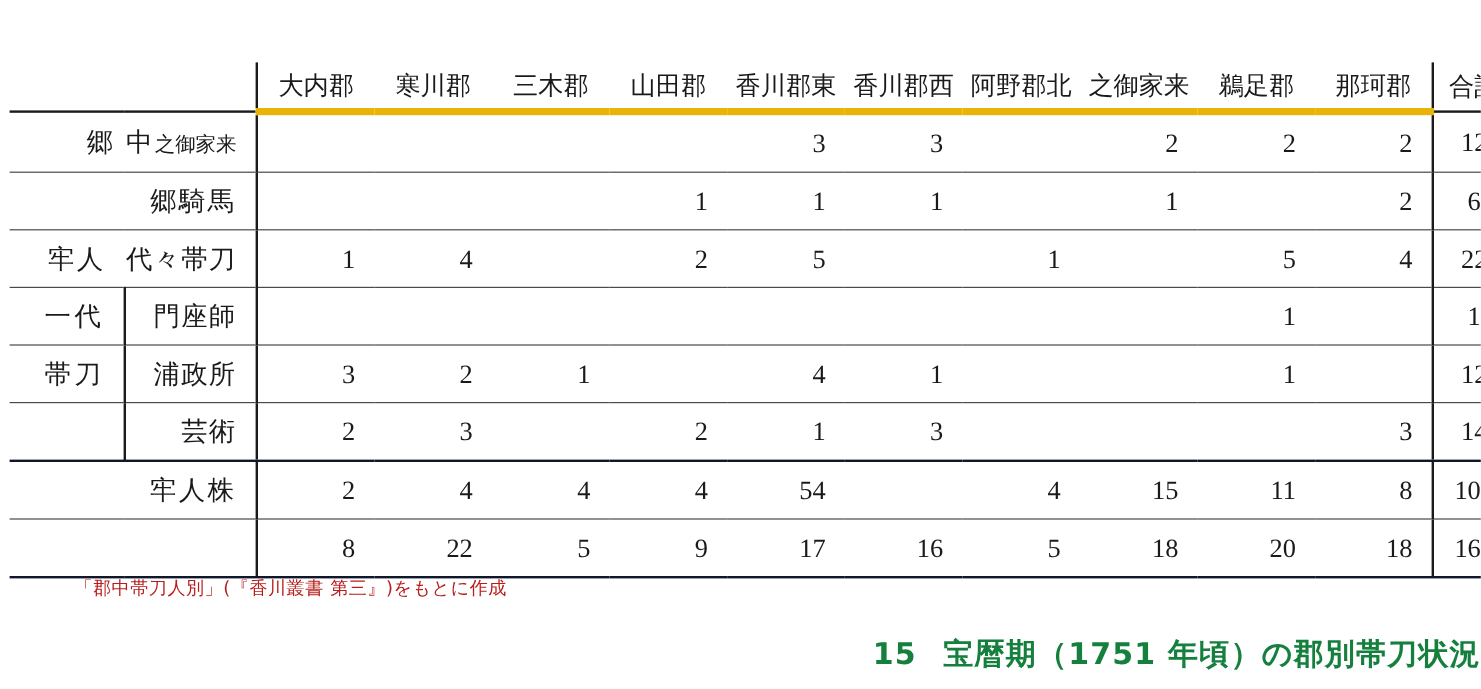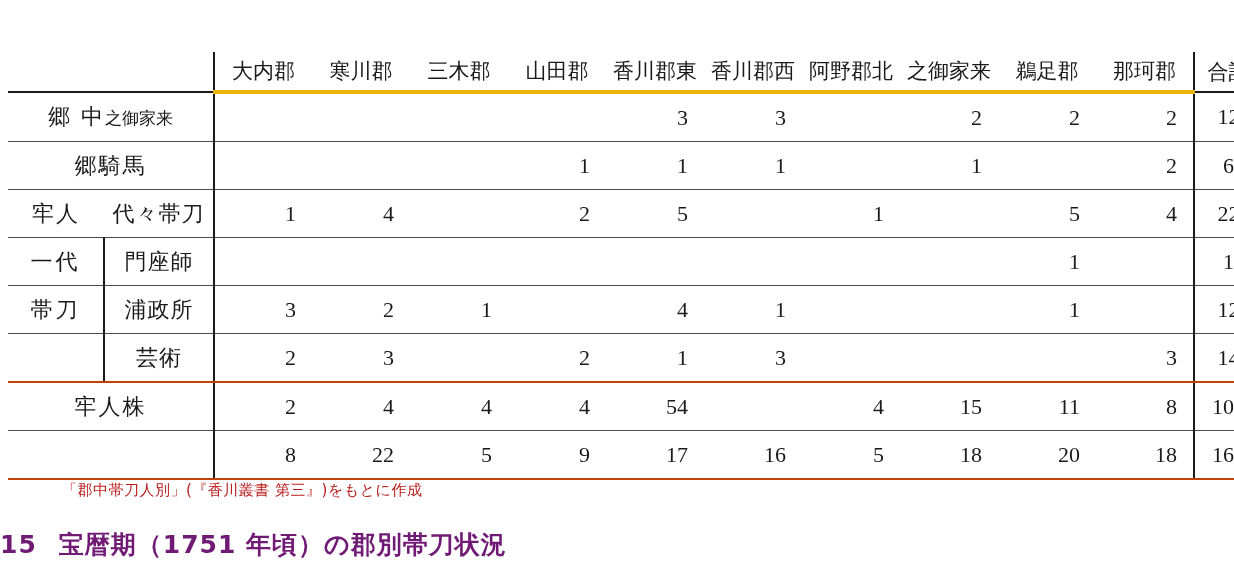--- a/index.html
+++ b/index.html
@@ -57,48 +57,48 @@
     height: 38px;
     text-align: center;
     font-size: 21px;
     border-bottom: 2px solid #1a1a1a;
     letter-spacing: 0px;
   }
   .hdr .blank-left {
     border-bottom: 2px solid #1a1a1a;
   }
   .hdr th.colhead {
-    border-bottom: 4px solid #eab308;
+    border-bottom: 6px solid #eab308;
   }
   .hdr th.tothead {
     border-left: 2px solid #1a1a1a;
     border-bottom: 2px solid #1a1a1a;
   }
 
   
   tr.drow td {
     height: 47px;
     text-align: right;
     padding-right: 16px;
     font-size: 22px;
     color: #1a1a1a;
   }
   tr.drow td.lab {
-    text-align: center;
-    padding-right: 0;
+    text-align: right;
+    padding-right: 16px;
   }
   tr.drow td.tot {
     border-left: 2px solid #1a1a1a;
     text-align: center;
     padding-right: 0;
     font-size: 22px;
   }
 
   
-  .rule-bottom td { border-bottom: 2px solid #c2410c; }
+  .rule-bottom td { border-bottom: 2px solid #0f172a; }
   .rule-thin td { border-bottom: 1px solid #4a4a4a; }
 
   
   .lab-main {
     font-family: "DejaVu Sans", sans-serif;
     font-size: 27px;
     font-weight: bold;
     letter-spacing: 2px;
     white-space: nowrap;
     padding-left: 2px;
@@ -145,25 +145,25 @@
     font-size: 15px;
     color: #b91c1c;
     letter-spacing: 0.5px;
     white-space: nowrap;
   }
   .caption {
     position: absolute;
     left: 0;
     top: 528px;
     width: 1234px;
-    text-align: left;
+    text-align: right;
     font-family: "DejaVu Sans", sans-serif;
     font-size: 25px;
     font-weight: bold;
-    color: #701a75;
+    color: #15803d;
     letter-spacing: 1px;
   }
   .caption .num { margin-right: 22px; }
 </style>
 </head>
 <body>
 
 <div id="sheet">
 
   <div class="table-wrap">

